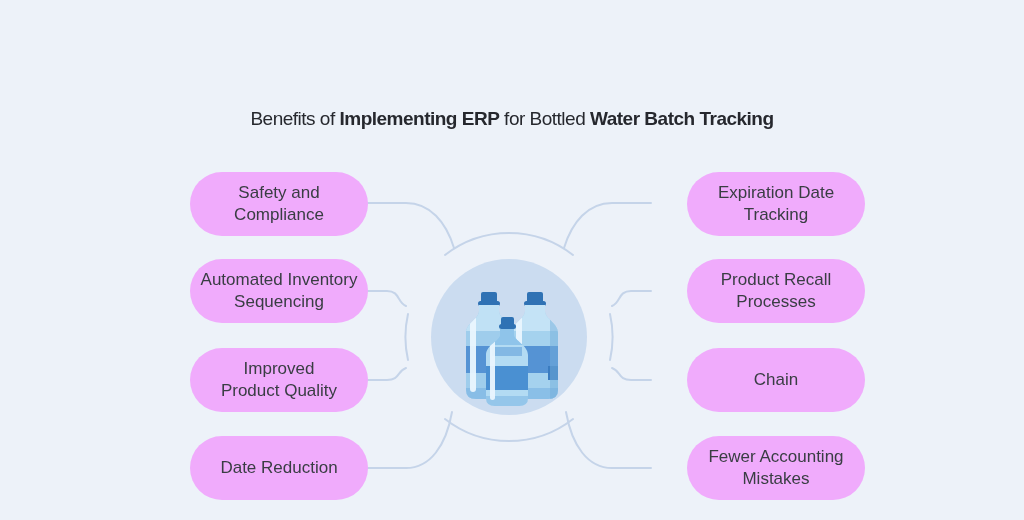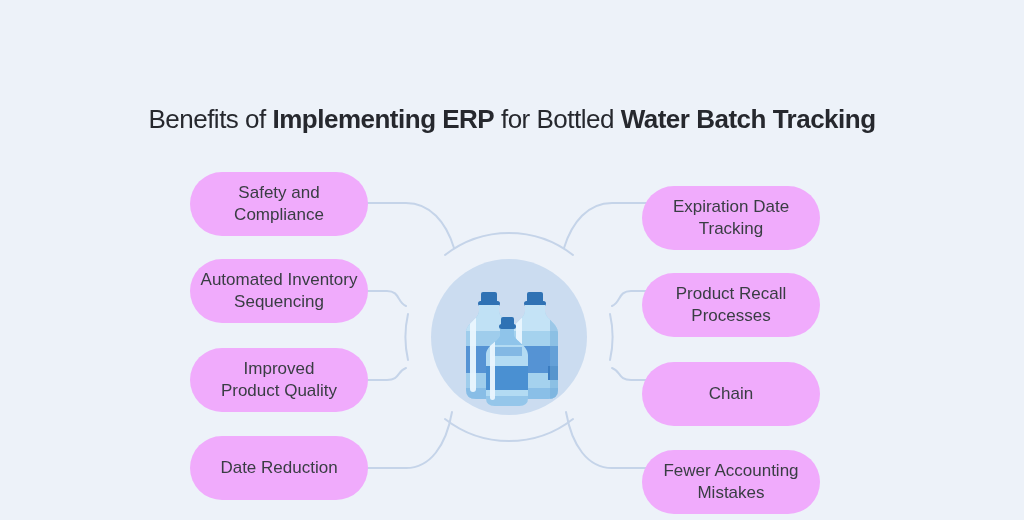--- a/index.html
+++ b/index.html
@@ -27,21 +27,21 @@
   .logo svg{display:block;width:100%;height:100%;}
   
   .title{
     position:absolute;
     top:100px;
     left:0;
     width:100%;
     margin:0;
     text-align:center;
     white-space:nowrap;
-    font-size:26px;
+    font-size:19px;
     line-height:38px;
     letter-spacing:-0.5px;
     font-weight:400;
     color:#26282e;
   }
   .title strong{font-weight:700;}
   
   .links{
     position:absolute;
     inset:0;
@@ -65,21 +65,21 @@
     flex-direction:column;
     align-items:center;
     justify-content:center;
     text-align:center;
     color:#393d43;
     font-size:17px;
     line-height:1.3;
   }
   .pill span{display:block;}
   .col-left{left:190px;}
-  .col-right{left:642px;margin-top:14px;}
+  .col-right{left:687px;}
   .row-0{top:172px;}
   .row-1{top:259px;text-align:right;}
   .row-2{top:348px;}
   .row-3{top:436px;}
 </style>
 </head>
 <body>
 
 <div class="stage">
 

